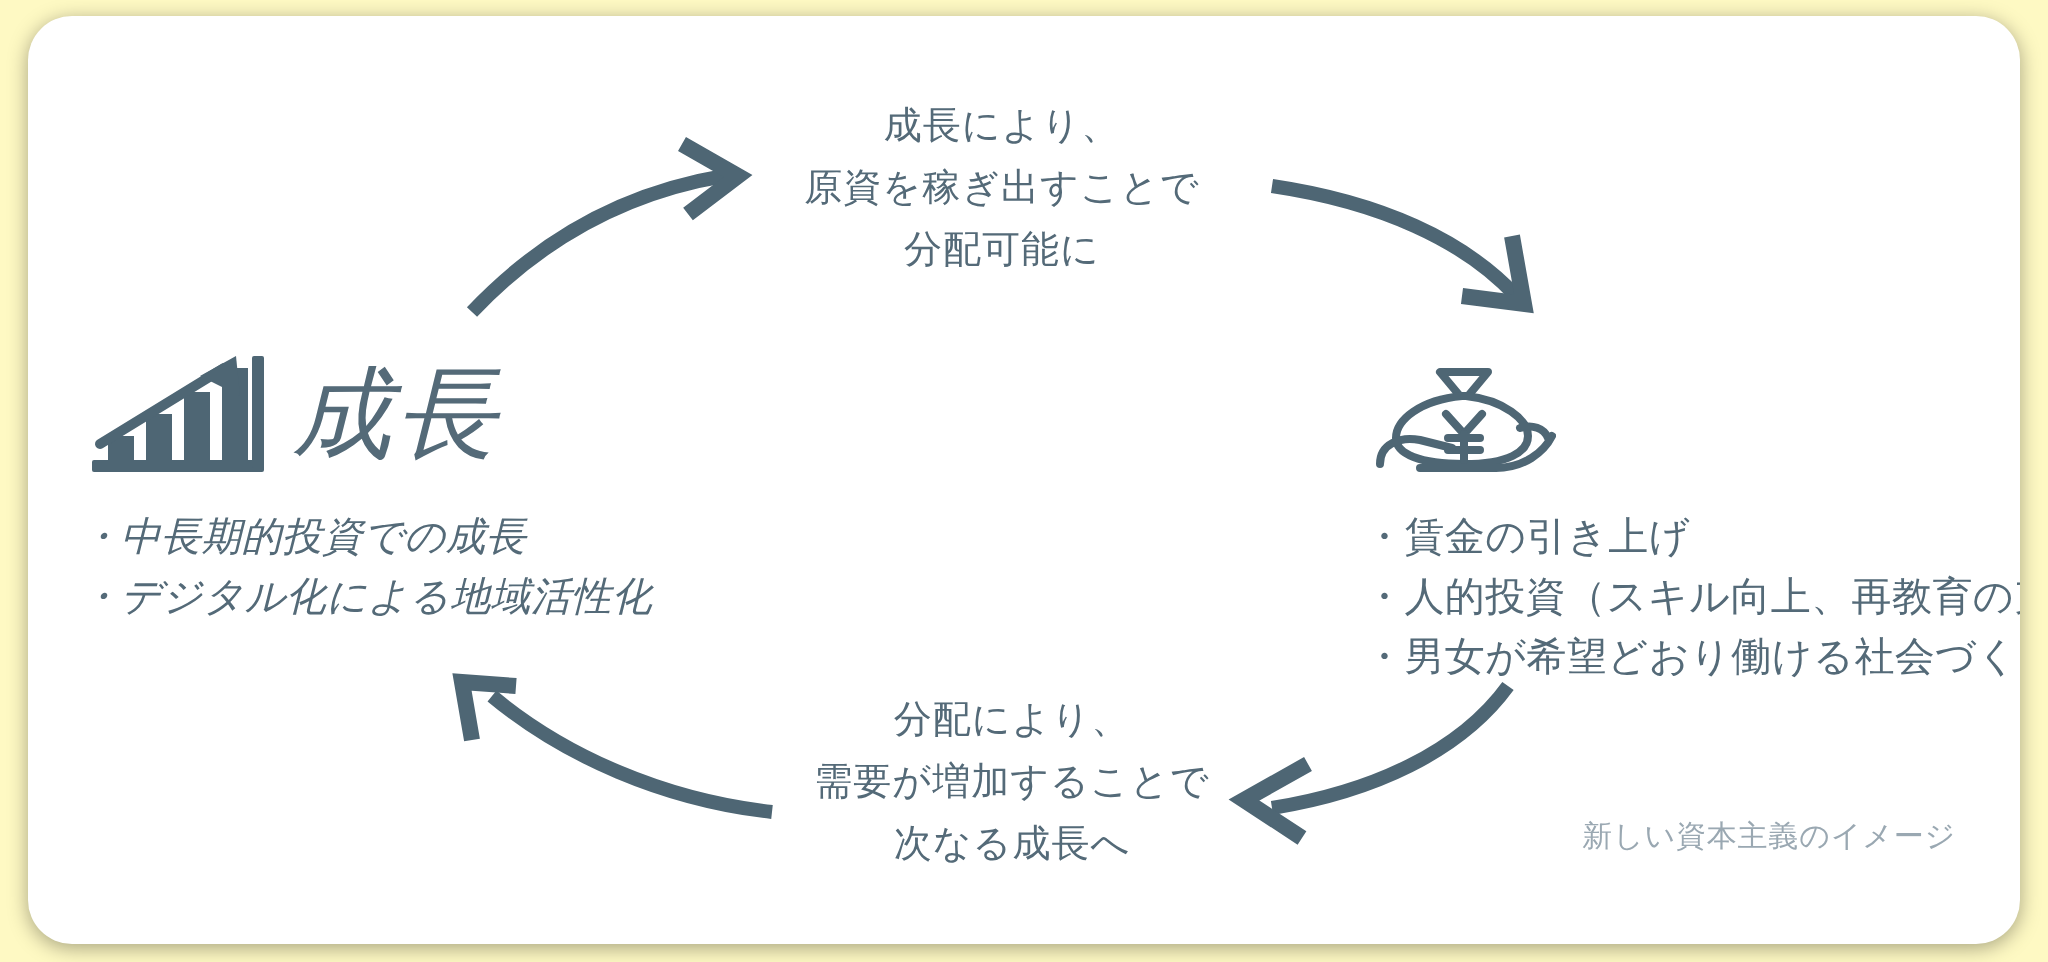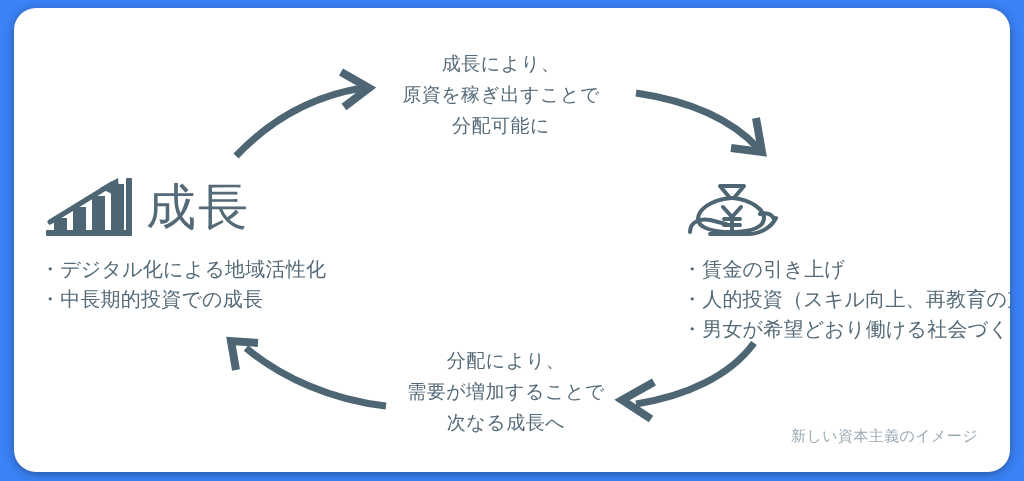--- a/index.html
+++ b/index.html
@@ -11,21 +11,21 @@
     width: 1024px;
     height: 481px;
     font-family: "Liberation Sans", "DejaVu Sans", sans-serif;
     overflow: hidden;
   }
 
   #stage {
     position: relative;
     width: 1024px;
     height: 481px;
-    background: #3b82f6;
+    background: #fef9c3;
   }
 
   
   #card {
     position: absolute;
     left: 14px;
     top: 8px;
     width: 996px;
     height: 464px;
     background: #ffffff;
@@ -63,21 +63,21 @@
     left: 372px;
     top: 337px;
     width: 240px;
   }
 
   
   .pillar {
     position: absolute;
     top: 162px;
   }
-  #pillar-growth { left: 26px; width: 310px; }
+  #pillar-growth { left: 26px; width: 310px; font-style: italic; }
   #pillar-distribution { left: 668px; width: 350px; }
 
   .pillar-head {
     display: flex;
     align-items: center;
     height: 74px;
   }
   #pillar-distribution .pillar-head { padding-left: 4px; }
 
   .pillar-icon {
@@ -134,21 +134,21 @@
     line-height: 29px;
     text-align: center;
     white-space: pre-line;
     letter-spacing: 0.2px;
   }
 
   
   #figure-caption {
     position: absolute;
     right: 32px;
-    bottom: 26px;
+    bottom: 44px;
     color: #9aa8b2;
     font-size: 15px;
     letter-spacing: 0.4px;
   }
 </style>
 </head>
 <body>
 
 <div id="stage">
   <div id="card">
@@ -188,22 +188,22 @@
             <rect x="71" y="10" width="13" height="46"></rect>
           </g>
           <g fill="none" stroke="#4e6674" stroke-width="5" stroke-linecap="round">
             <path d="M 10 48 L 72 10"></path>
           </g>
           <path d="M 78 4 L 80 24 L 60 14 Z" fill="#4e6674"></path>
         </svg>
         <div class="pillar-title">成長</div>
       </div>
       <ul class="bullet-list">
+        <li>・中長期的投資での成長</li>
         <li>・デジタル化による地域活性化</li>
-        <li>・中長期的投資での成長</li>
       </ul>
     </div>
 
 
     <div class="pillar" id="pillar-distribution">
       <div class="pillar-head">
         <svg class="pillar-icon" width="92" height="66" viewBox="0 0 92 66">
           <g fill="none" stroke="#4e6674" stroke-width="4" stroke-linecap="round" stroke-linejoin="round">
 
             <path d="M 34 12 L 58 12 L 48 24 L 44 24 Z"></path>

